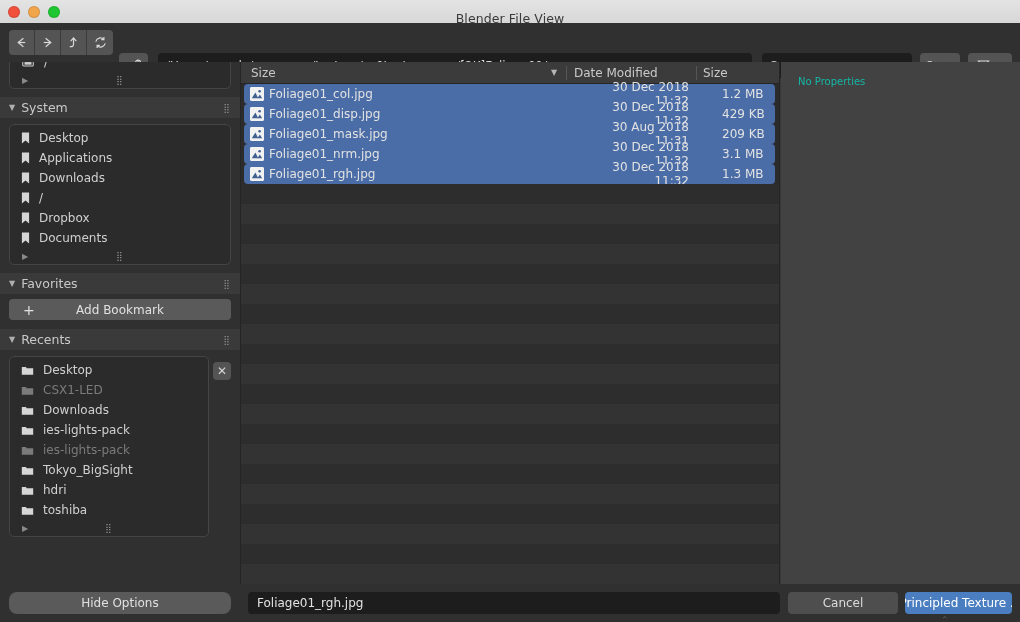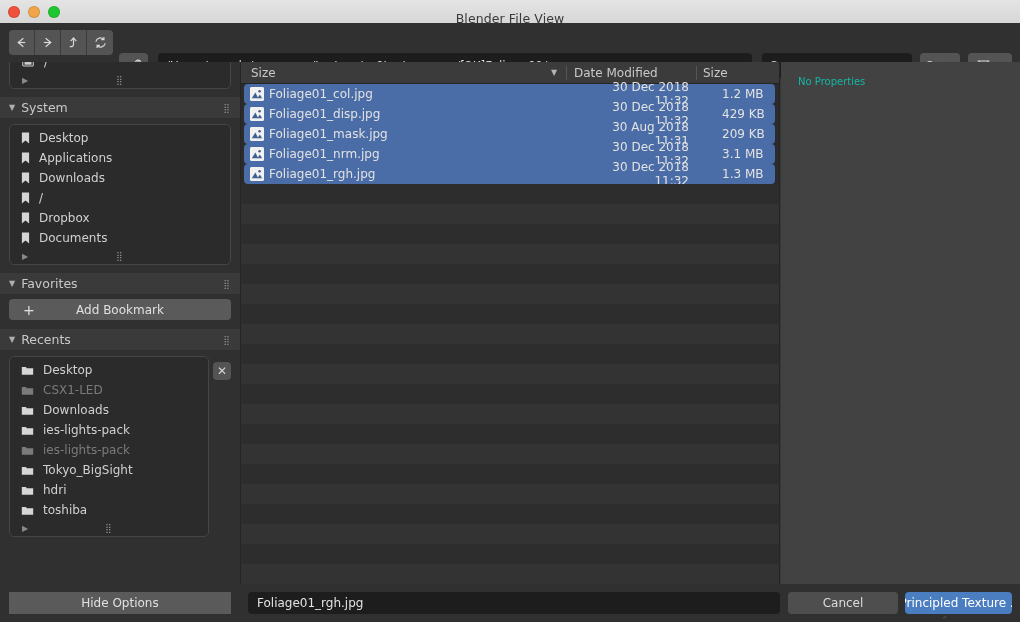--- a/index.html
+++ b/index.html
@@ -162,21 +162,21 @@
   }
   .props .label { position: absolute; left: 17px; top: 14px; }
 
   
   .footer {
     position: absolute; top: 584px; left: 0; width: 1020px; height: 38px;
     background: #303030;
   }
   .hide-opts {
     position: absolute; left: 9px; top: 8px; width: 222px; height: 22px;
-    background: #5a5a5a; border-radius: 0; display: flex;
+    background: #5a5a5a; border-radius: 8px; display: flex;
     align-items: center; justify-content: center; color: #e0e0e0; font-size: 12px;
   }
   .fname-field {
     position: absolute; left: 248px; top: 8px; width: 532px; height: 22px;
     background: #1d1d1d; border-radius: 4px; color: #e2e2e2; font-size: 12px;
     display: flex; align-items: center; padding-left: 9px;
   }
   .btn-cancel {
     position: absolute; left: 788px; top: 8px; width: 110px; height: 22px;
     background: #4e4e4e; border-radius: 4px; display: flex;

